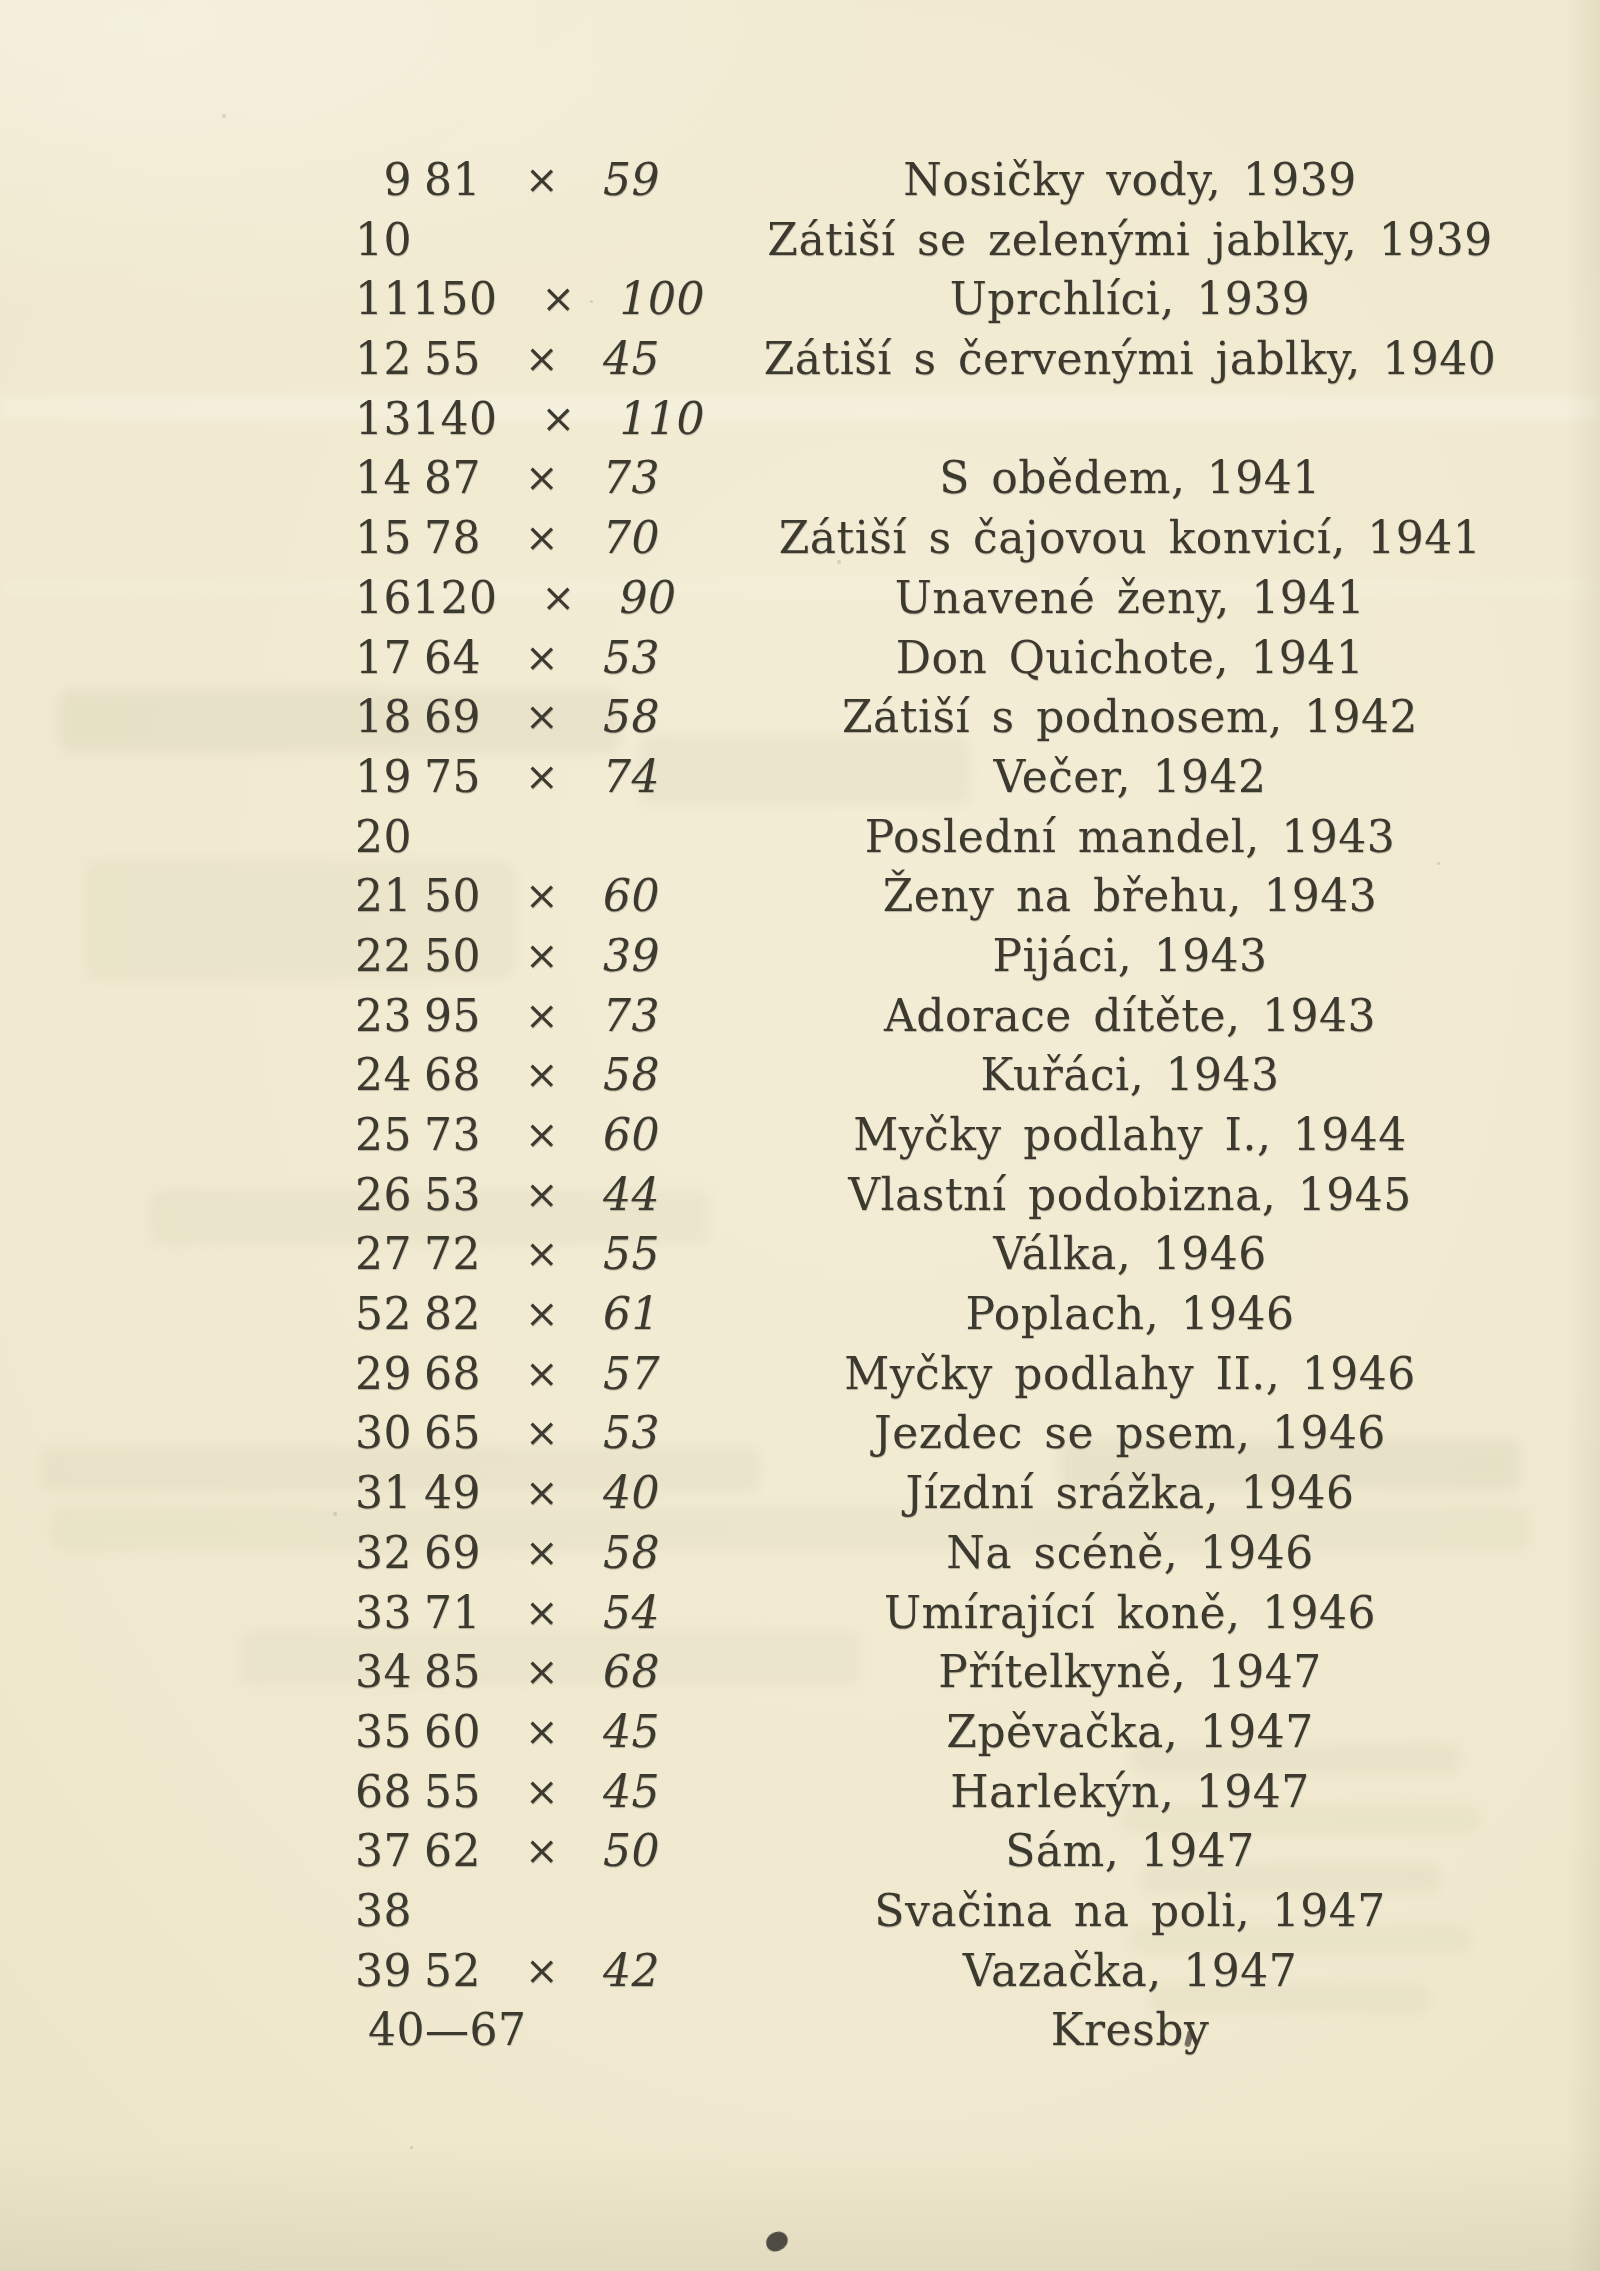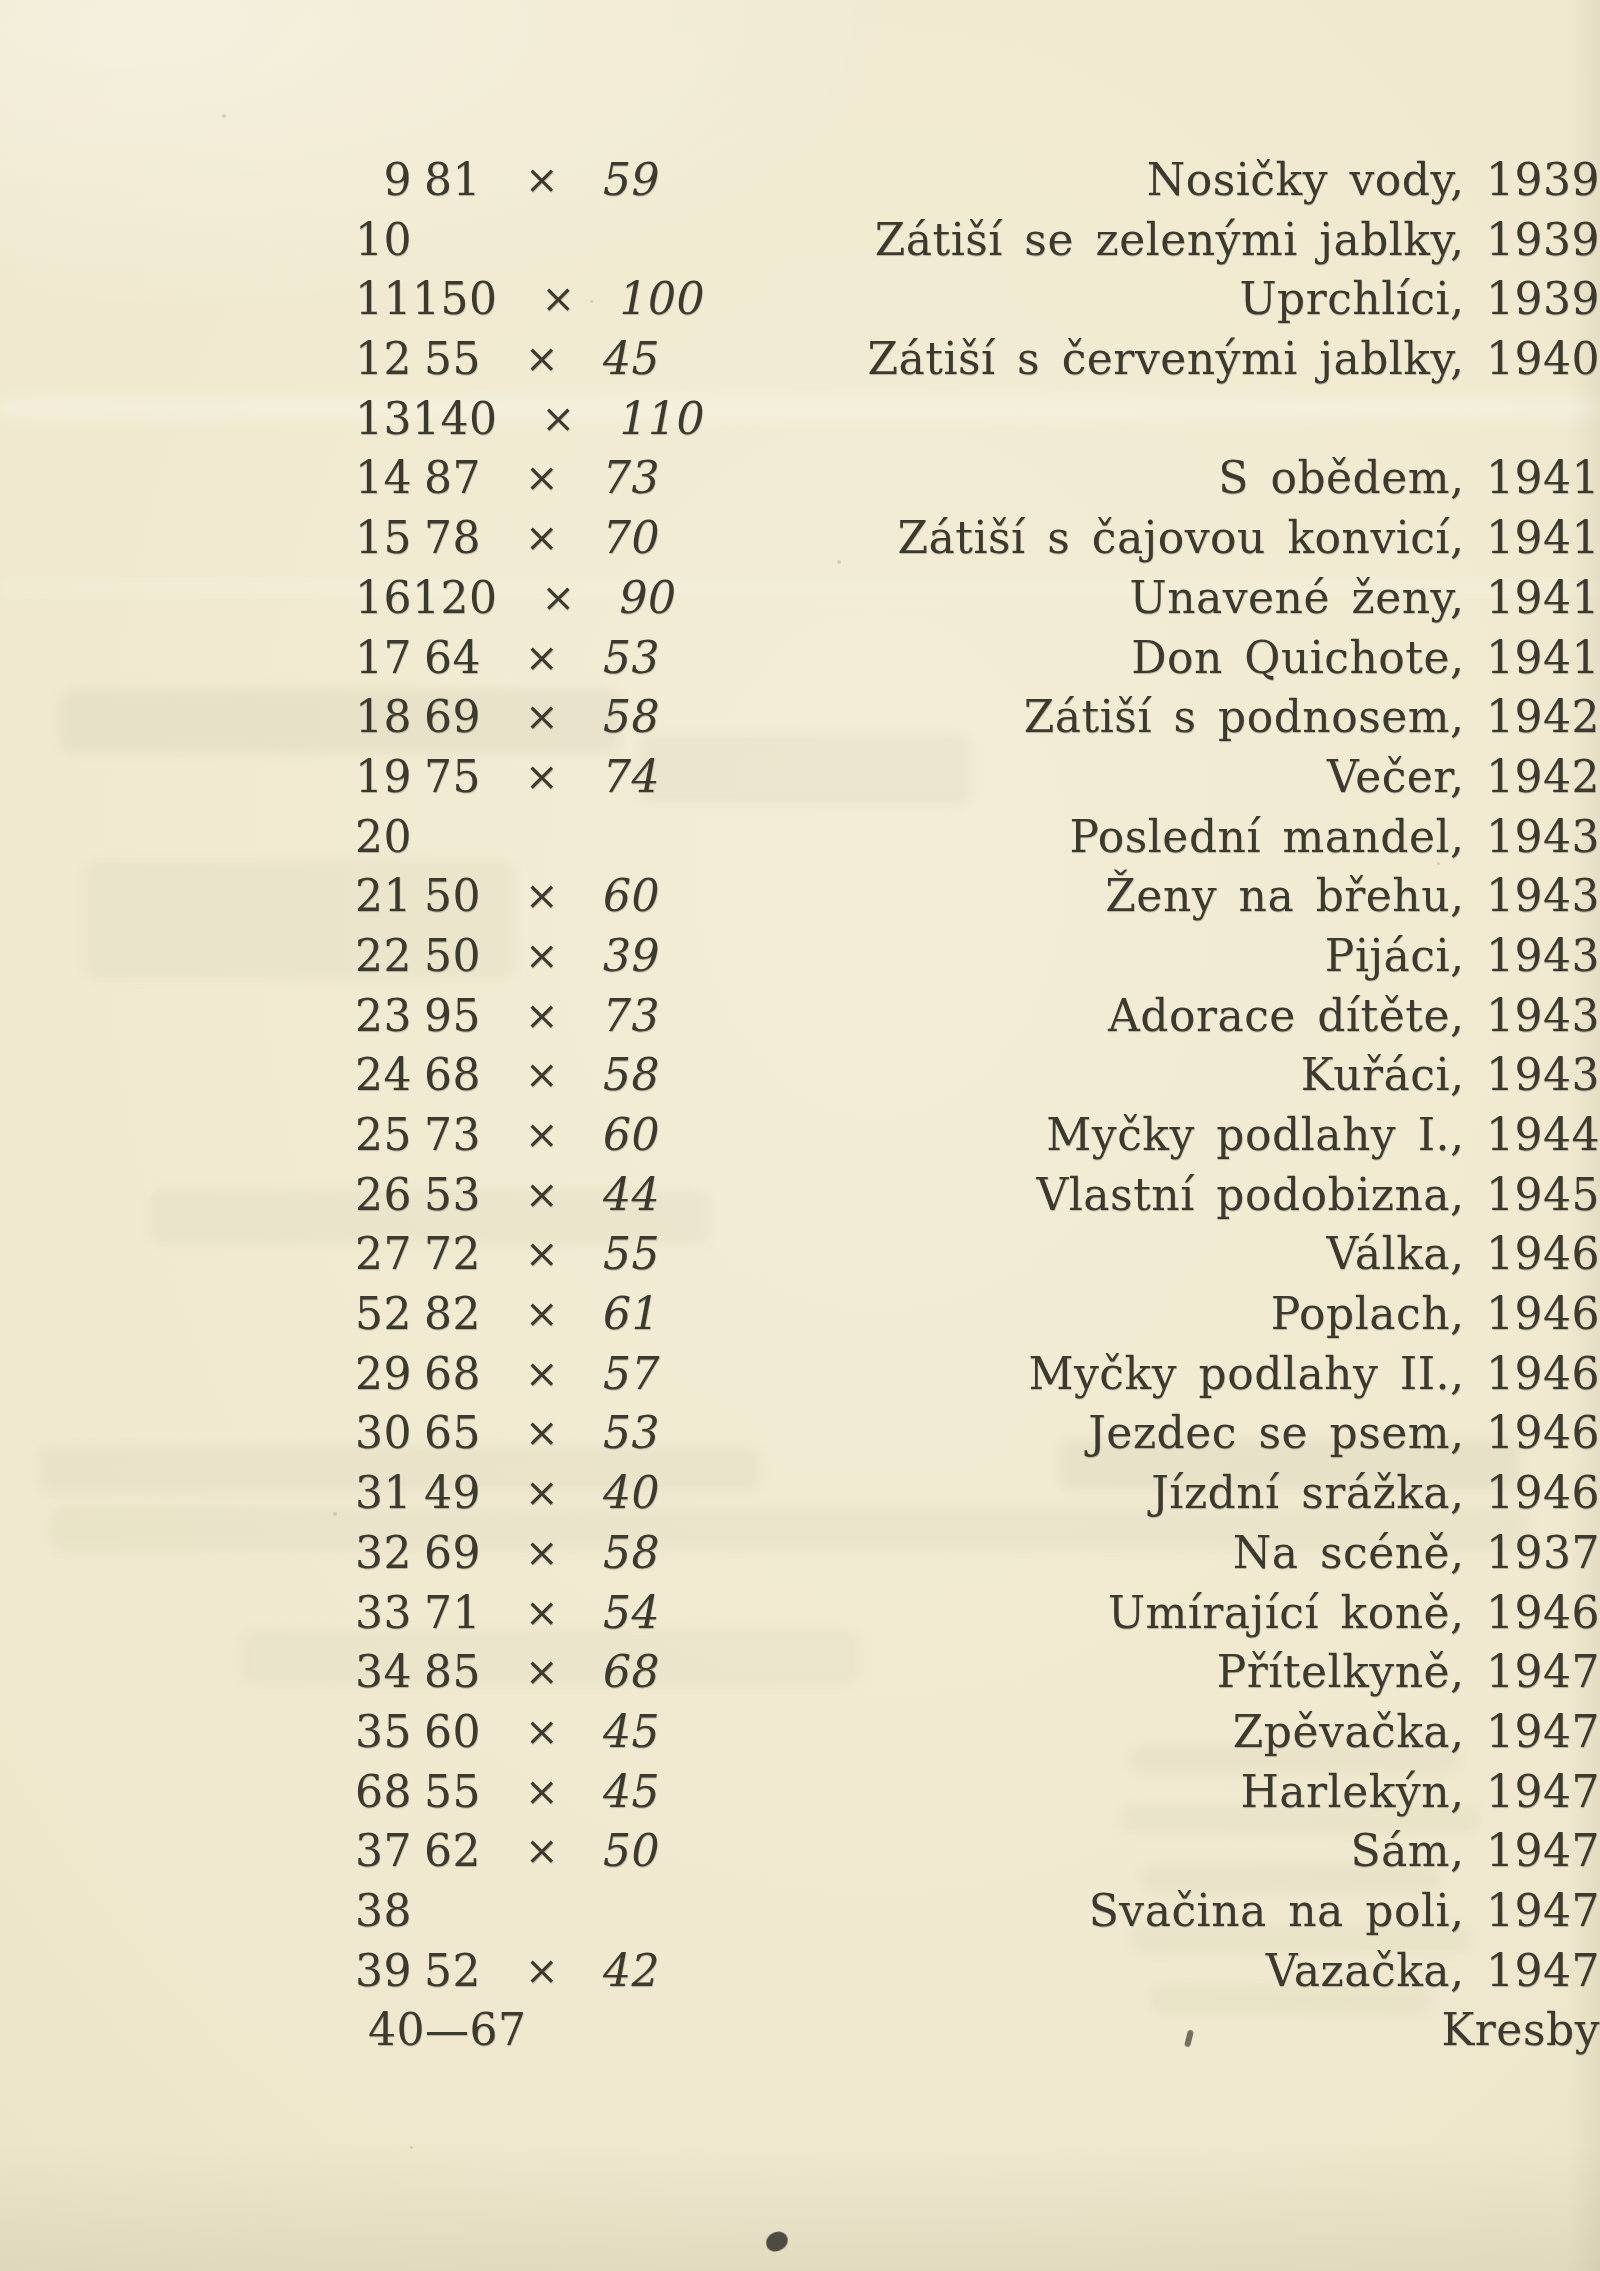--- a/index.html
+++ b/index.html
@@ -41,21 +41,21 @@
     font-size:44px;letter-spacing:0.5px;word-spacing:7px;
     text-shadow:0.4px 0.7px 0.7px rgba(60,57,47,0.30);
     white-space:nowrap;
   }
   .no{width:412px;text-align:right;flex:0 0 auto;}
   .row.range .no{box-sizing:border-box;text-align:left;padding-left:368px;overflow:visible;}
   .dims{flex:0 0 auto;width:248px;display:flex;align-items:center;gap:44px;}
   .dw{width:118px;text-align:right;}
   .dx{width:36px;text-align:center;font-size:40px;}
   .dh{flex:1;text-align:left;font-style:italic;}
-  .title{flex:1;text-align:right;}
+  .title{flex:1;text-align:center;}
 </style>
 </head>
 <body>
 
 <div class="page">
 
   <div class="band b1"></div>
   <div class="band b2"></div>
   <div class="edge-bottom"></div>
   <div class="edge-right"></div>
@@ -314,21 +314,21 @@
       <span class="title">Jízdní srážka, 1946</span>
     </div>
 
     <div class="row">
       <span class="no">32</span>
       <span class="dims">
         <span class="dw">69</span>
         <span class="dx">×</span>
         <span class="dh">58</span>
       </span>
-      <span class="title">Na scéně, 1937</span>
+      <span class="title">Na scéně, 1946</span>
     </div>
 
     <div class="row">
       <span class="no">33</span>
       <span class="dims">
         <span class="dw">71</span>
         <span class="dx">×</span>
         <span class="dh">54</span>
       </span>
       <span class="title">Umírající koně, 1946</span>

